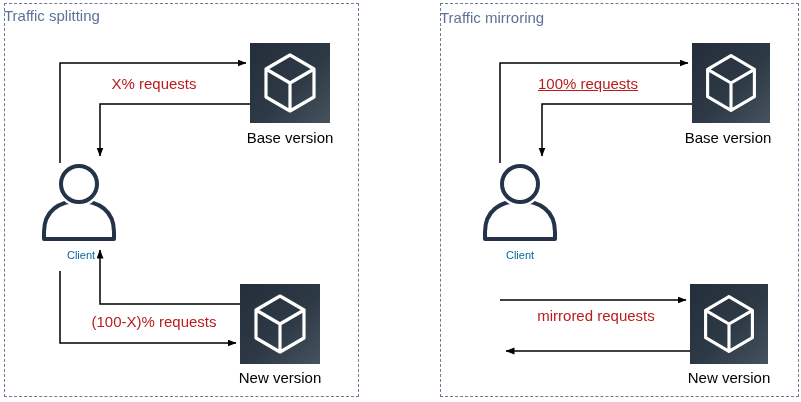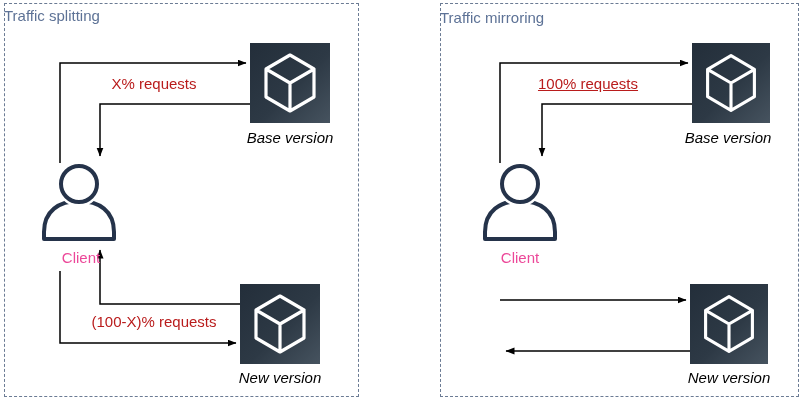--- a/index.html
+++ b/index.html
@@ -24,27 +24,26 @@
     background:linear-gradient(135deg,#232e3a 0%,#2d3945 55%,#46535f 100%);
     display:flex;align-items:center;justify-content:center;
   }
   #cube-l-base{left:250px;top:43px;}
   #cube-l-new{left:240px;top:284px;}
   #cube-r-base{left:692px;top:43px;width:78px;}
   #cube-r-new{left:690px;top:284px;width:78px;}
   .node-label{
     position:absolute;width:140px;text-align:center;font-size:15px;color:#000000;
     white-space:nowrap;
-    font-style:italic;
   }
   .person{position:absolute;width:78px;height:78px;}
   #person-left{left:40px;top:164px;}
   #person-right{left:481px;top:164px;}
   .client-label{
-    position:absolute;width:120px;text-align:center;font-size:15px;color:#ec4899;
+    position:absolute;width:120px;text-align:center;font-size:11px;color:#0369a1;
     white-space:nowrap;
   }
   .arrow-label{
     position:absolute;text-align:center;font-size:15px;color:#b91c1c;
     line-height:15.5px;white-space:nowrap;
   }
   #arrows{position:absolute;left:0;top:0;width:801px;height:402px;pointer-events:none;}
 </style>
 </head>
 <body>
@@ -120,13 +119,14 @@
   <path d="M4,75 L4,68 C4,47 19,37 39,37 C59,37 74,47 74,68 L74,75 Z" fill="#ffffff" stroke="#25334a" stroke-width="4" stroke-linejoin="round"></path>
   <circle cx="39" cy="20" r="18" fill="#ffffff" stroke="#ffffff" stroke-width="9"></circle>
   <circle cx="39" cy="20" r="18" fill="#ffffff" stroke="#25334a" stroke-width="4"></circle>
 </svg>
 <div class="client-label" style="left:460px;top:249px;">Client</div>
 
 <div class="arrow-label" style="left:74px;top:76px;width:160px;">X% requests</div>
 <div class="arrow-label" style="left:54px;top:314px;width:200px;">(100-X)% requests</div>
 <div class="arrow-label" style="left:508px;top:76px;width:160px;text-decoration:underline;">100% requests</div>
 <div class="arrow-label" style="left:496px;top:308px;width:200px;">
+  <div>mirrored requests</div>
 </div>
 
 </body></html>

